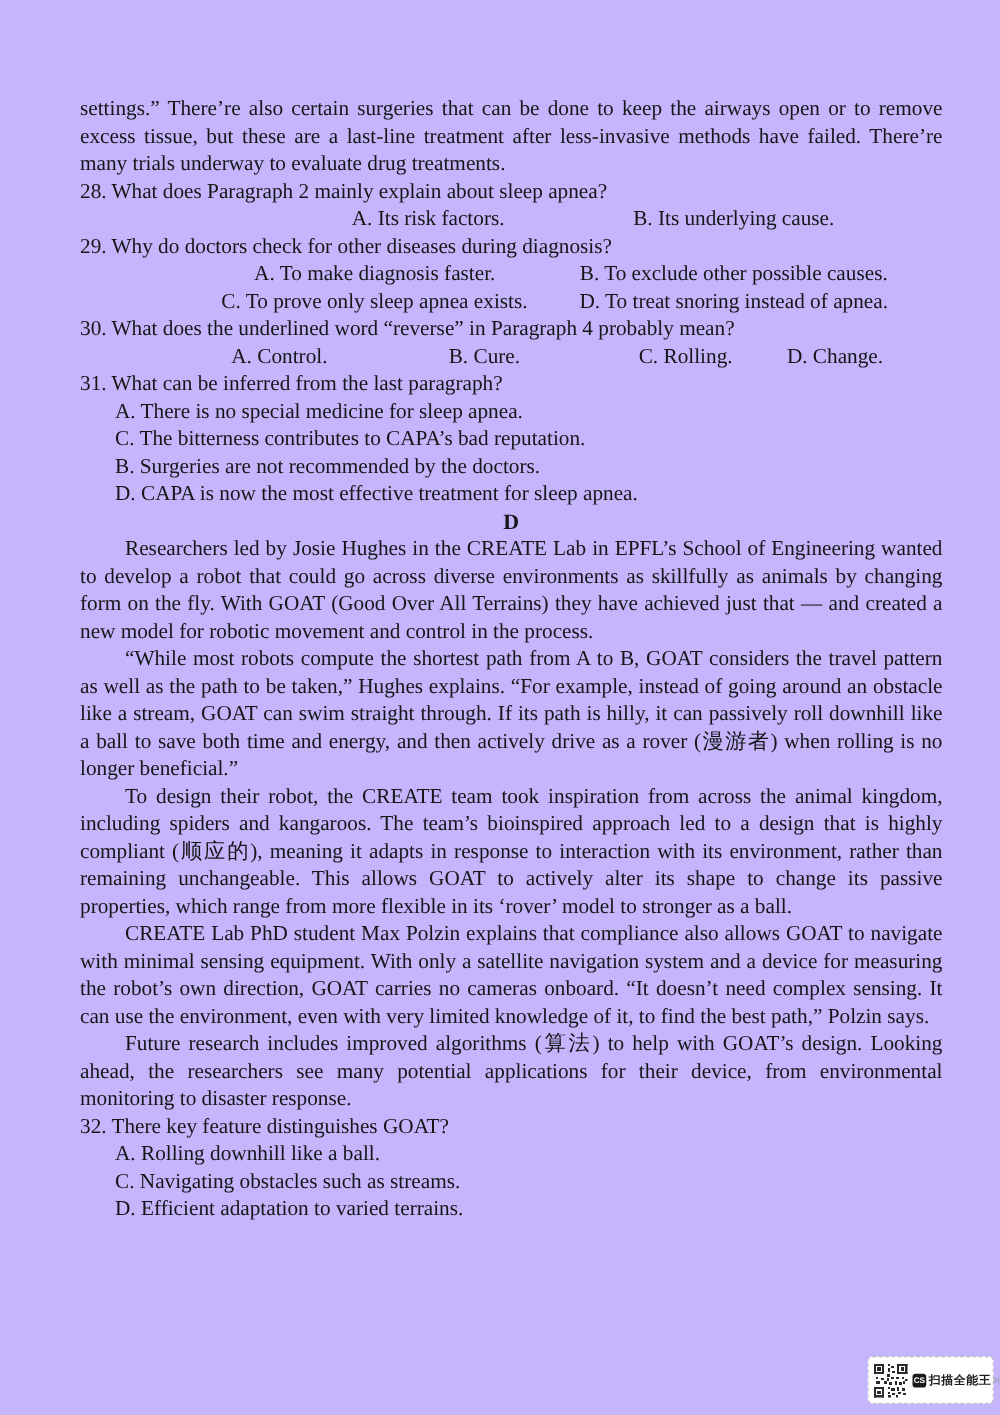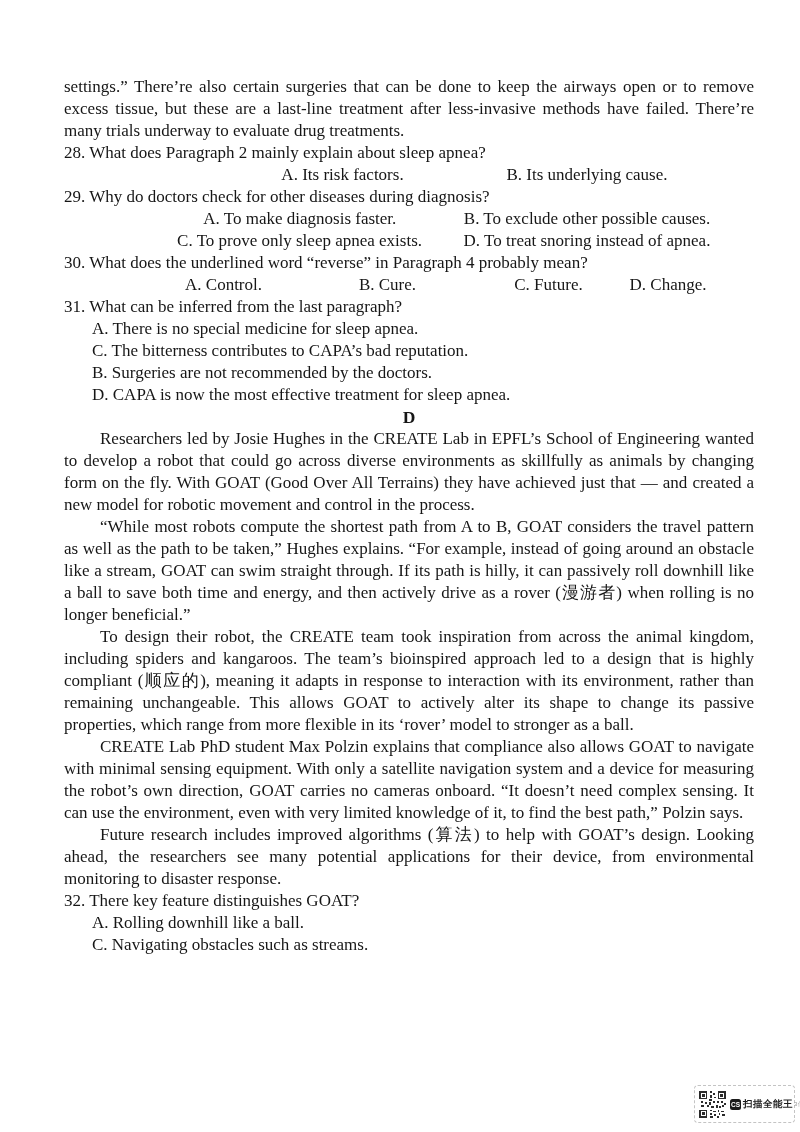--- a/index.html
+++ b/index.html
@@ -1,20 +1,20 @@
 <!DOCTYPE html>
 <html><head>
 <meta charset="utf-8">
 <style>
   html,body { margin:0; padding:0; background:#e8e8e8; }
   .page {
     position:relative;
     width:800px; height:1132px;
     margin:0 auto;
-    background:#ffffff;
+    background:#c4b5fd;
     font-family:"Liberation Serif","DejaVu Serif",serif;
     color:#161616;
     overflow:hidden;
   }
   .content {
     position:absolute;
     left:64px; top:76px; width:690px;
     font-size:17px; line-height:22px;
   }
   .para { margin:0; text-align:justify; }
@@ -94,21 +94,21 @@
         <span class="opt c1">A. To make diagnosis faster.</span><span class="opt">B. To exclude other possible causes.</span>
       </div>
       <div class="opt-row two-col">
         <span class="opt c1">C. To prove only sleep apnea exists.</span><span class="opt">D. To treat snoring instead of apnea.</span>
       </div>
     </div>
 
     <div class="question">
       <div class="q-stem"><span>30.</span> <span>What does the underlined word “reverse” in Paragraph 4 probably mean?</span></div>
       <div class="opt-row four-col">
-        <span class="opt w1">A. Control.</span><span class="opt w2">B. Cure.</span><span class="opt w3">C. Future.</span><span class="opt">D. Change.</span>
+        <span class="opt w1">A. Control.</span><span class="opt w2">B. Cure.</span><span class="opt w3">C. Rolling.</span><span class="opt">D. Change.</span>
       </div>
     </div>
 
     <div class="question">
       <div class="q-stem"><span>31.</span> <span>What can be inferred from the last paragraph?</span></div>
       <div class="opt-line">A. There is no special medicine for sleep apnea.</div>
       <div class="opt-line">C. The bitterness contributes to CAPA’s bad reputation.</div>
       <div class="opt-line">B. Surgeries are not recommended by the doctors.</div>
       <div class="opt-line">D. CAPA is now the most effective treatment for sleep apnea.</div>
     </div>
@@ -118,20 +118,21 @@
     <p class="para indent">Researchers led by Josie Hughes in the CREATE Lab in EPFL’s School of Engineering wanted to develop a robot that could go across diverse environments as skillfully as animals by changing form on the fly. With GOAT (Good Over All Terrains) they have achieved just that — and created a new model for robotic movement and control in the process.</p>
     <p class="para indent">“While most robots compute the shortest path from A to B, GOAT considers the travel pattern as well as the path to be taken,” Hughes explains. “For example, instead of going around an obstacle like a stream, GOAT can swim straight through. If its path is hilly, it can passively roll downhill like a ball to save both time and energy, and then actively drive as a rover (漫游者) when rolling is no longer beneficial.”</p>
     <p class="para indent">To design their robot, the CREATE team took inspiration from across the animal kingdom, including spiders and kangaroos. The team’s bioinspired approach led to a design that is highly compliant (顺应的), meaning it adapts in response to interaction with its environment, rather than remaining unchangeable. This allows GOAT to actively alter its shape to change its passive properties, which range from more flexible in its ‘rover’ model to stronger as a ball.</p>
     <p class="para indent">CREATE Lab PhD student Max Polzin explains that compliance also allows GOAT to navigate with minimal sensing equipment. With only a satellite navigation system and a device for measuring the robot’s own direction, GOAT carries no cameras onboard. “It doesn’t need complex sensing. It can use the environment, even with very limited knowledge of it, to find the best path,” Polzin says.</p>
     <p class="para indent">Future research includes improved algorithms (算法) to help with GOAT’s design. Looking ahead, the researchers see many potential applications for their device, from environmental monitoring to disaster response.</p>
 
     <div class="question">
       <div class="q-stem"><span>32.</span> <span>There key feature distinguishes GOAT?</span></div>
       <div class="opt-line">A. Rolling downhill like a ball.</div>
       <div class="opt-line">C. Navigating obstacles such as streams.</div>
+      <div class="opt-line">D. Efficient adaptation to varied terrains.</div>
     </div>
 
   </div>
 
   <div class="watermark">
     <svg class="qr" viewBox="0 0 29 29" shape-rendering="crispEdges" aria-hidden="true">
       <g fill="#2b2b2b">
         <rect x="0" y="0" width="9" height="2"></rect>
           <rect x="0" y="0" width="2" height="9"></rect>
           <rect x="7" y="0" width="2" height="9"></rect>

